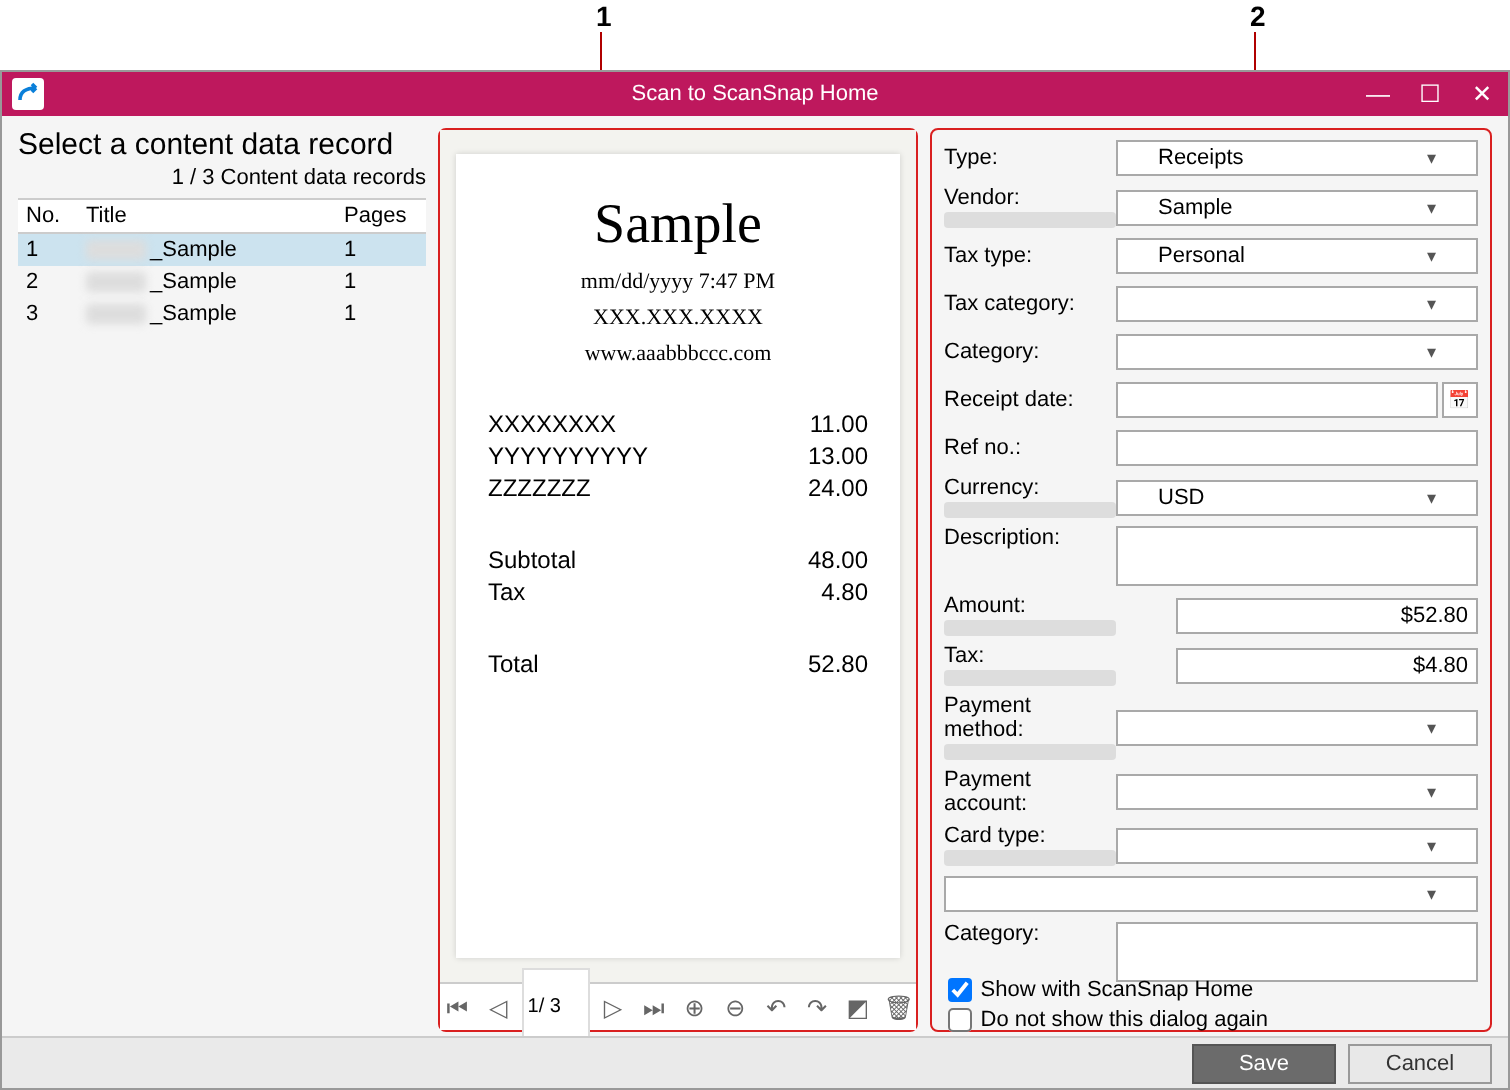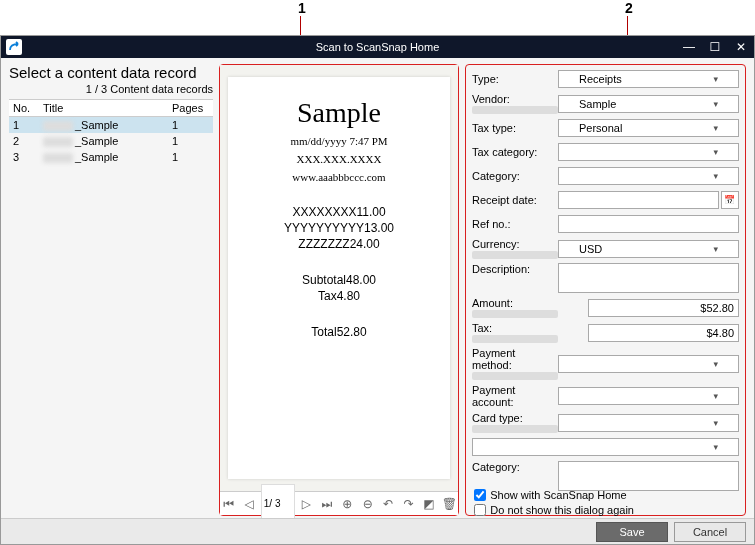--- a/index.html
+++ b/index.html
@@ -1,20 +1,20 @@
 <!DOCTYPE html>
 <html><head>
 <meta charset="utf-8">
 <style>
 * { box-sizing: border-box; margin: 0; padding: 0; font-family: "Segoe UI", Arial, sans-serif; }
 body { background: #fff; width: 755px; height: 545px; position: relative; }
 .callout { position: absolute; font-size: 14px; font-weight: 600; }
 .callout-line { position: absolute; background: #b00000; width: 1px; }
 .window { position: absolute; top: 35px; left: 0; width: 755px; height: 510px; background: #f5f5f5; display: flex; flex-direction: column; border: 1px solid #999; }
-.titlebar { background: #0f172a; color: #fff; height: 22px; display: flex; align-items: center; font-size: 11px; position: relative; }
+.titlebar { background: #be185d; color: #fff; height: 22px; display: flex; align-items: center; font-size: 11px; position: relative; }
 .title-icon { width: 18px; height: 18px; margin-left: 4px; display: flex; align-items: center; justify-content: center; }
 .title-text { position: absolute; left: 0; right: 0; text-align: center; }
 .win-controls { position: absolute; right: 0; display: flex; gap: 0; }
 .win-btn { width: 26px; height: 22px; display: flex; align-items: center; justify-content: center; color: #fff; font-size: 12px; }
 .body { flex: 1; display: flex; padding: 6px 8px 2px 8px; gap: 6px; }
 .leftcol { width: 240px; display: flex; flex-direction: column; }
 .select-header { font-size: 15px; margin-bottom: 2px; color: #000; }
 .count { font-size: 11px; text-align: right; margin-bottom: 4px; color: #000; }
 .table { font-size: 11px; }
 .thead { display: flex; background: #fff; border-top: 1px solid #ccc; border-bottom: 1px solid #ccc; }
@@ -25,21 +25,21 @@
 .tr { display: flex; padding: 1px 0; }
 .tr.selected { background: #cce3ef; }
 .td { padding: 1px 4px; }
 .blur { display: inline-block; width: 30px; height: 10px; background: #ddd; filter: blur(2px); vertical-align: middle; margin-right: 2px; border-radius: 2px; }
 .preview-panel { width: 240px; border: 1.5px solid #d92020; border-radius: 4px; display: flex; flex-direction: column; background: #fff; }
 .preview-body { flex: 1; background: #f3f3ef; padding: 12px 8px; overflow: hidden; }
 .receipt { background: #fff; width: 100%; height: 100%; padding: 20px 16px 10px 16px; font-family: "Times New Roman", serif; box-shadow: 0 0 3px rgba(0,0,0,0.15); }
 .r-title { font-size: 28px; text-align: center; font-family: "Times New Roman", serif; }
 .r-sub { font-size: 11px; text-align: center; margin-top: 6px; font-family: "Times New Roman", serif; }
 .r-items { margin-top: 22px; font-size: 12px; }
-.r-row { display: flex; justify-content: center; margin-bottom: 2px; }
+.r-row { display: flex; justify-content: space-between; margin-bottom: 2px; }
 .preview-toolbar { height: 24px; border-top: 1px solid #ccc; display: flex; align-items: center; justify-content: center; gap: 3px; background: #fff; }
 .tb-btn { width: 18px; height: 18px; display: flex; align-items: center; justify-content: center; color: #666; font-size: 12px; }
 .page-indicator { font-size: 10px; min-width: 34px; background: #fff; border: 1px solid #ddd; padding: 13px 2px; }
 .form-panel { flex: 1; border: 1.5px solid #d92020; border-radius: 4px; padding: 4px 6px; background: #f5f5f5; }
 .form-row { display: flex; align-items: center; margin-bottom: 4px; font-size: 11px; min-height: 20px; }
 .form-label { width: 86px; color: #000; }
 .form-input { flex: 1; height: 18px; border: 1px solid #a9a9a9; background: #fff; font-size: 11px; padding: 0 3px; }
 .form-select { flex: 1; height: 18px; border: 1px solid #a9a9a9; background: #fff; font-size: 11px; padding: 0 20px; display: flex; align-items: center; justify-content: space-between; }
 .sel-arrow { color: #555; font-size: 9px; }
 .form-textarea { flex: 1; height: 30px; border: 1px solid #a9a9a9; background: #fff; }

